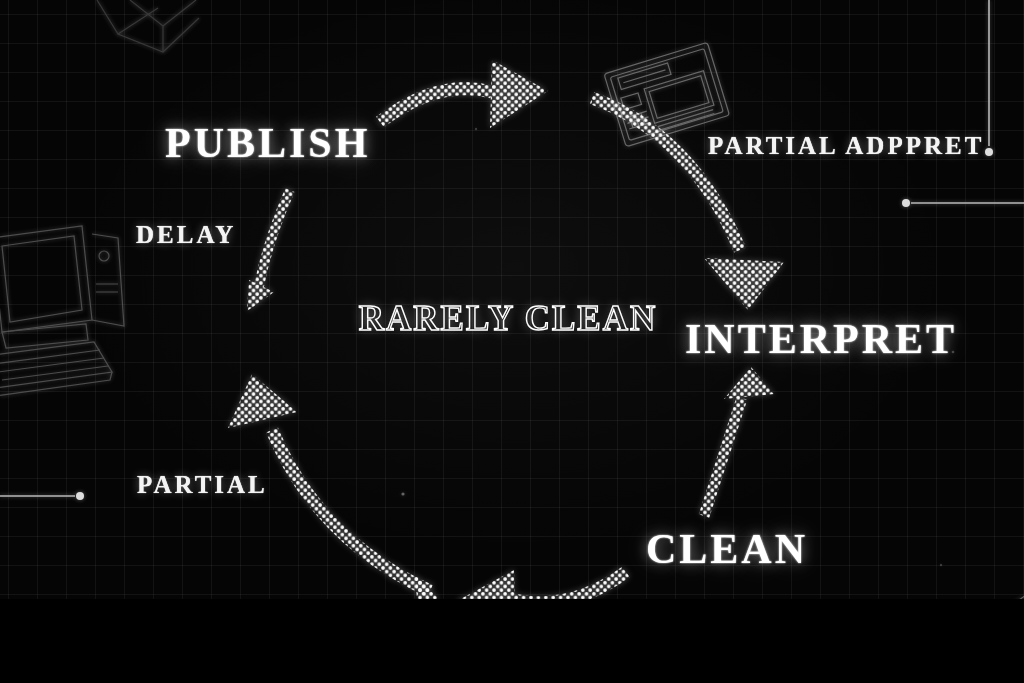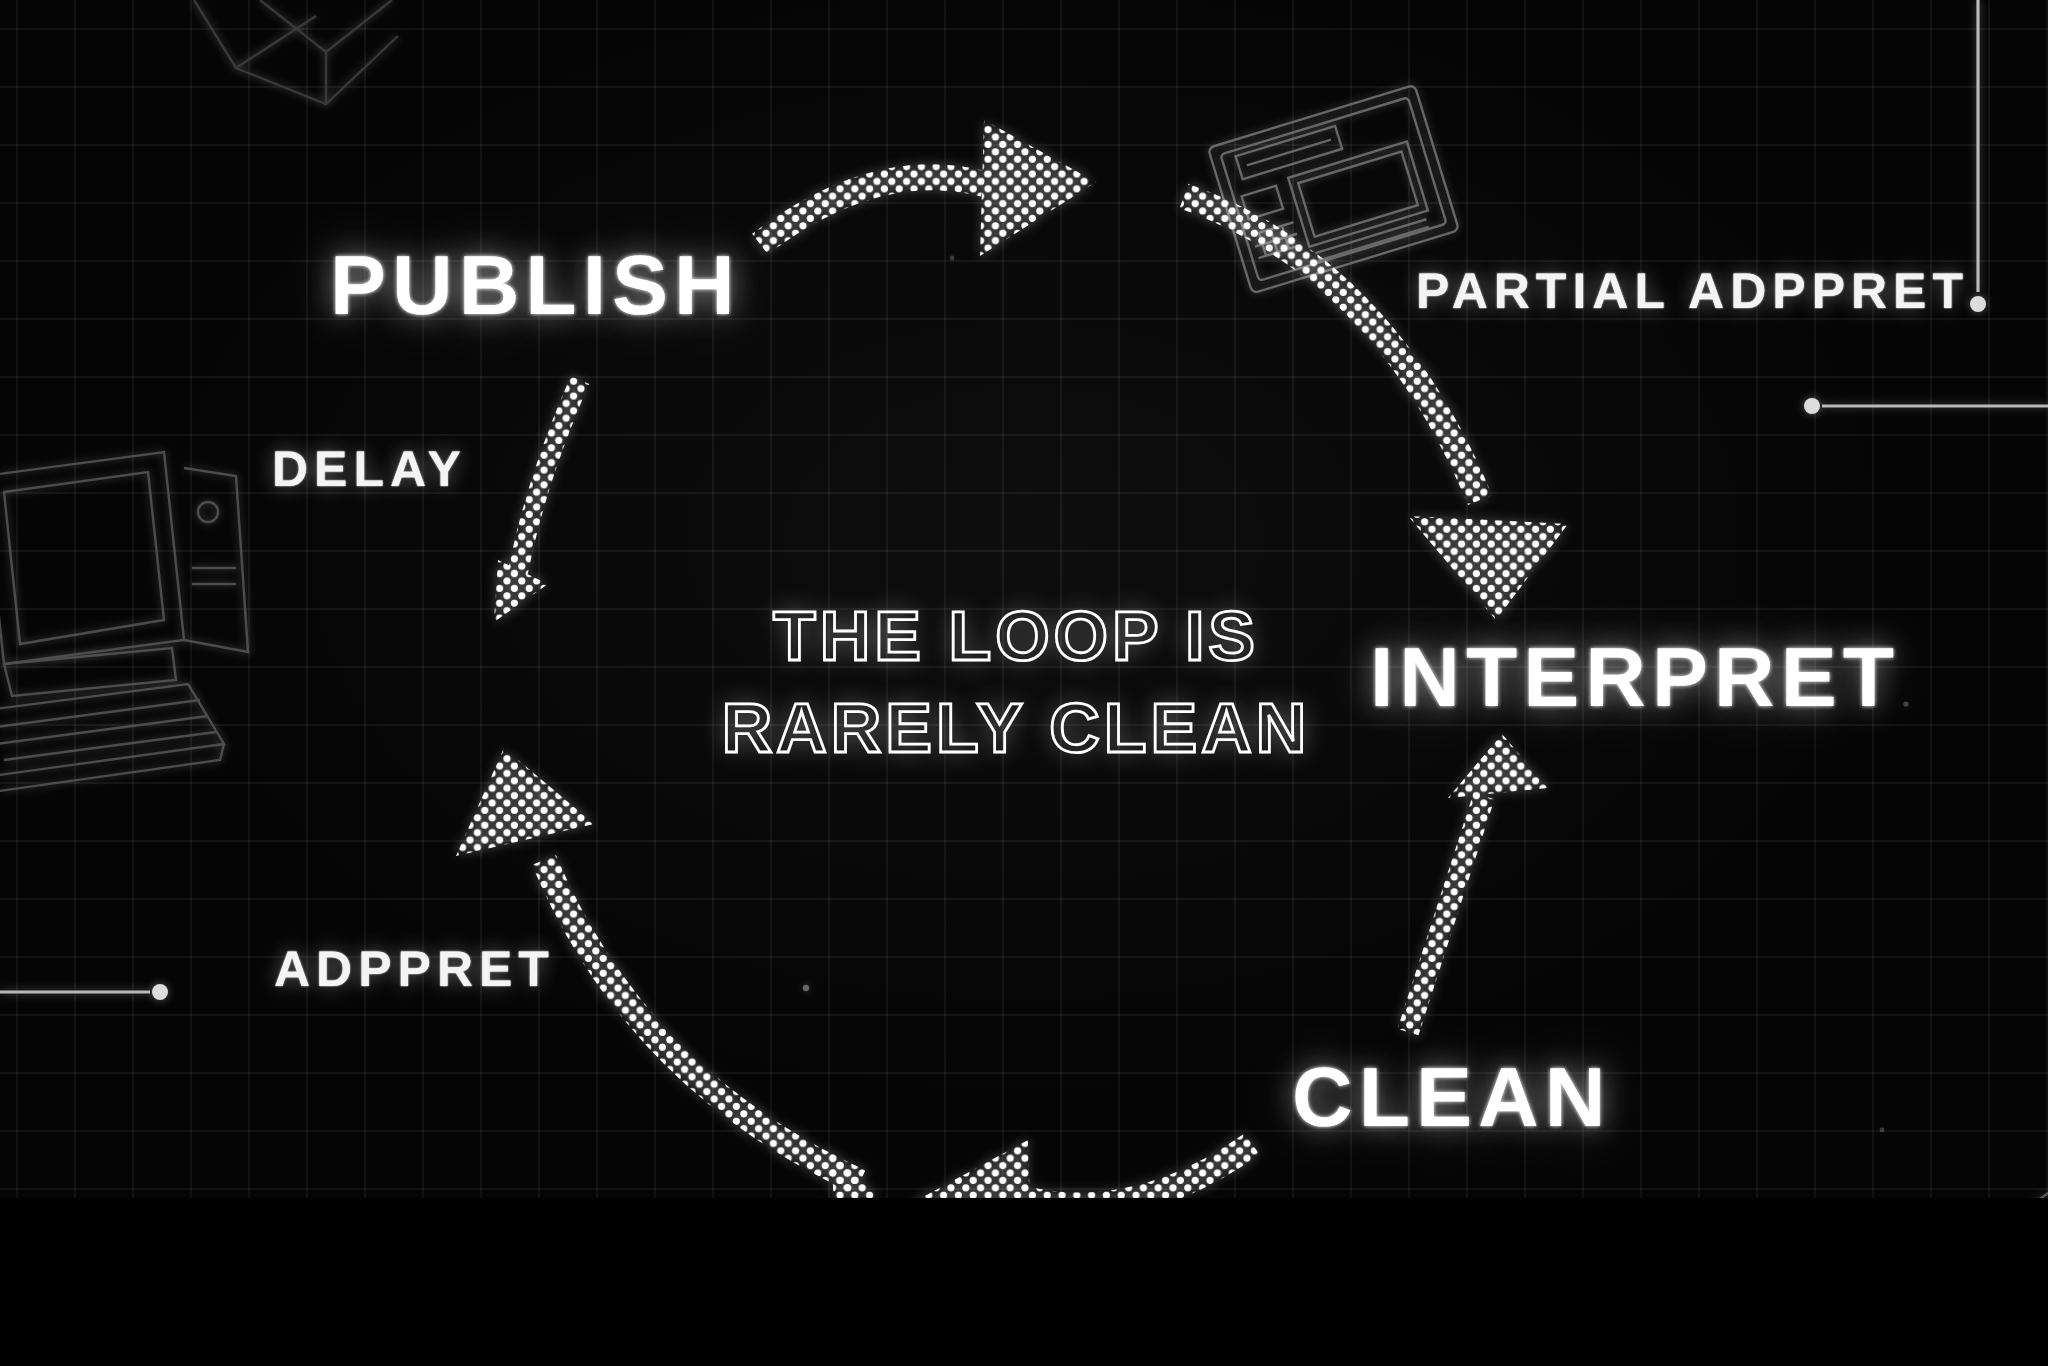--- a/index.html
+++ b/index.html
@@ -5,21 +5,21 @@
   html,body{margin:0;padding:0;background:#000;}
   .stage{
     position:relative;width:1024px;height:599px;overflow:hidden;
     background-color:#050505;
     background-image:
       radial-gradient(ellipse at 50% 45%, rgba(255,255,255,0.035), rgba(255,255,255,0) 62%),
       linear-gradient(rgba(255,255,255,0.055) 1px, rgba(0,0,0,0) 1px),
       linear-gradient(90deg, rgba(255,255,255,0.055) 1px, rgba(0,0,0,0) 1px);
     background-size:100% 100%, 29px 29px, 29px 29px;
     background-position:0 0, 8px 14px, 8px 14px;
-    font-family:Liberation Sans, sans-serif;
+    font-family:Liberation Serif, serif;
   }
   svg.layer{position:absolute;left:0;top:0;}
   .arc-layer{filter:drop-shadow(0 0 3px rgba(255,255,255,0.55));}
   .circuit{filter:drop-shadow(0 0 2px rgba(255,255,255,0.35));}
   .stage-label{
     position:absolute;font-weight:bold;font-size:42px;color:#fff;
     letter-spacing:3px;white-space:nowrap;
     text-shadow:0 0 2px #fff, 0 0 14px rgba(255,255,255,0.5), 0 0 36px rgba(255,255,255,0.22);
   }
   .note-label{
@@ -161,20 +161,19 @@
       </g>
     </g>
   </svg>
 
   <div class="stage-label pos-publish">PUBLISH</div>
   <div class="stage-label pos-interpret">INTERPRET</div>
   <div class="stage-label pos-adjust">CLEAN</div>
 
   <div class="note-label pos-delay">DELAY</div>
   <div class="note-label pos-partial">PARTIAL ADPPRET</div>
-  <div class="note-label pos-adppret">ADPPRET</div>
+  <div class="note-label pos-adppret">PARTIAL</div>
 
   <div class="center-caption">
-    <div>THE LOOP IS</div>
     <div>RARELY CLEAN</div>
   </div>
 
 </div>
 
 </body></html>

